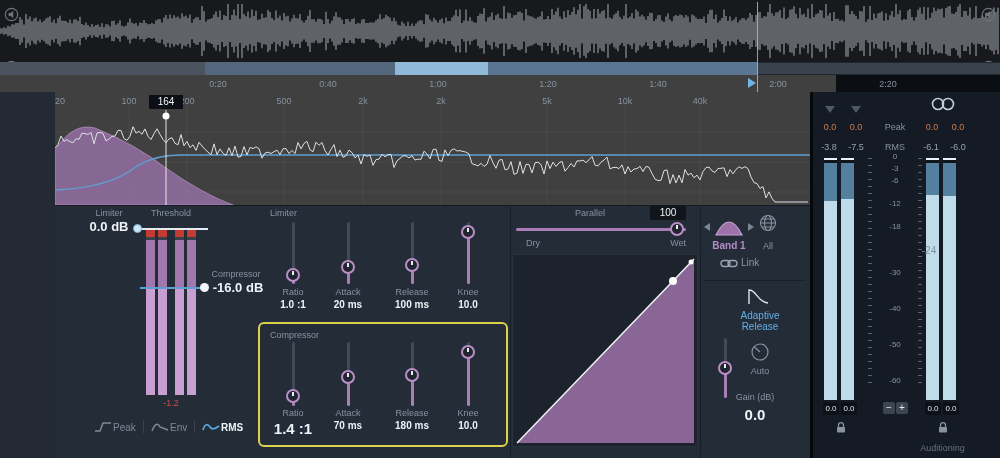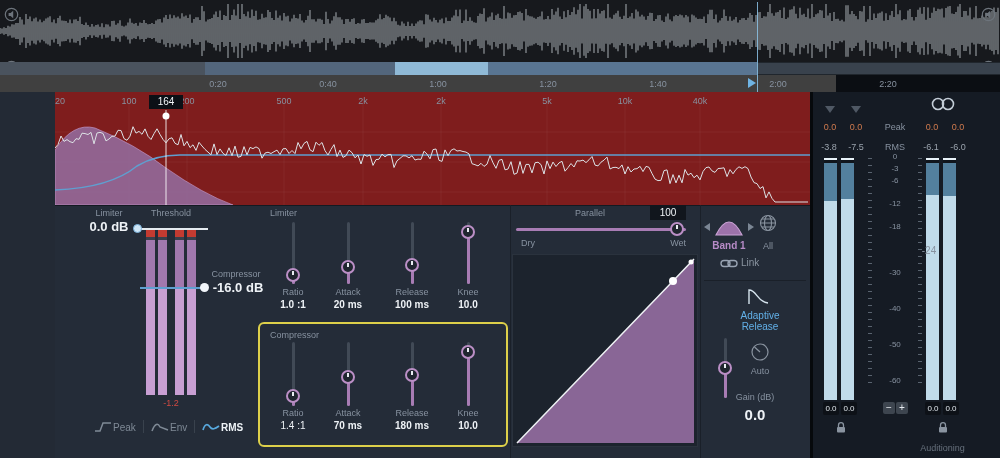--- a/index.html
+++ b/index.html
@@ -66,21 +66,21 @@
     <div class="abs lbl" style="left:638px;top:4px;width:40px">1:40</div>
     <div class="abs lbl" style="left:758px;top:4px;width:40px">2:00</div>
     <div class="abs lbl" style="left:868px;top:4px;width:40px">2:20</div>
   </div>
   <div class="abs" style="left:757px;top:2px;width:1px;height:90px;background:#8cc3e8;opacity:.85"></div>
   <div class="abs" style="left:748px;top:78px;width:0;height:0;border-top:5px solid transparent;border-bottom:5px solid transparent;border-left:8px solid #6fb4e4"></div>
 
   <div class="abs" style="left:0;top:92px;width:810px;height:366px;background:#232a35"></div>
 
 
-  <div class="abs" style="left:55px;top:92px;width:755px;height:113px;background:#7f1d1d">
+  <div class="abs" style="left:55px;top:92px;width:755px;height:113px;background:#404040">
     <svg class="abs" style="left:0;top:0" width="755" height="113">
       <g stroke="rgba(255,255,255,0.05)">
         <line x1="74" y1="10" x2="74" y2="113"></line>
           <line x1="132" y1="10" x2="132" y2="113"></line>
         <line x1="229" y1="10" x2="229" y2="113"></line>
           <line x1="308" y1="10" x2="308" y2="113"></line>
         <line x1="386" y1="10" x2="386" y2="113"></line>
           <line x1="492" y1="10" x2="492" y2="113"></line>
         <line x1="570" y1="10" x2="570" y2="113"></line>
           <line x1="645" y1="10" x2="645" y2="113"></line>
@@ -188,21 +188,21 @@
     </div>
   <div class="vslider" style="left:461px;top:342px;height:64px">
       <div class="track"></div>
       <div class="fill" style="height:49px"></div>
       <div class="knob" style="top:3px"></div>
     </div>
   <div class="abs lbl" style="left:265px;top:408px;width:56px">Ratio</div>
   <div class="abs lbl" style="left:320px;top:408px;width:56px">Attack</div>
   <div class="abs lbl" style="left:384px;top:408px;width:56px">Release</div>
   <div class="abs lbl" style="left:440px;top:408px;width:56px">Knee</div>
-  <div class="abs val" style="left:265px;top:420px;width:56px;font-size:10px;font-weight:400">1.4 :1</div>
+  <div class="abs val" style="left:265px;top:420px;width:56px;font-size:15px;font-weight:700">1.4 :1</div>
   <div class="abs val" style="left:320px;top:420px;width:56px;font-size:10px;font-weight:600">70 ms</div>
   <div class="abs val" style="left:384px;top:420px;width:56px;font-size:10px;font-weight:600">180 ms</div>
   <div class="abs val" style="left:440px;top:420px;width:56px;font-size:10px;font-weight:600">10.0</div>
 
   <svg class="abs" style="left:94px;top:421px" width="18" height="12" viewBox="0 0 18 12" fill="none" stroke="#7f8a96" stroke-width="1.5">
       <path d="M1,10 L6,10 L9,2 L17,2"></path>
     </svg>
   <div class="abs" style="left:113px;top:422px;color:#7f8a96;font-size:10px">Peak</div>
   <div class="abs" style="left:143px;top:420px;width:1px;height:13px;background:#39424d"></div>
   <svg class="abs" style="left:151px;top:421px" width="18" height="12" viewBox="0 0 18 12" fill="none" stroke="#7f8a96" stroke-width="1.5">
@@ -212,21 +212,21 @@
   <div class="abs" style="left:194px;top:420px;width:1px;height:13px;background:#39424d"></div>
   <svg class="abs" style="left:202px;top:421px" width="18" height="12" viewBox="0 0 18 12" fill="none" stroke="#58a9de" stroke-width="1.7">
       <path d="M1,9 C3,2 6,3 8,6 C10,9 13,8 17,5"></path>
     </svg>
   <div class="abs" style="left:221px;top:422px;color:#eef3f7;font-size:10px;font-weight:bold">RMS</div>
 
   <div class="abs lbl" style="left:560px;top:208px;width:60px">Parallel</div>
   <div class="abs" style="left:650px;top:205px;width:36px;height:15px;background:#11161d;color:#f0f4f7;font-size:10px;text-align:center;line-height:15px">100</div>
   <div class="abs" style="left:516px;top:228px;width:170px;height:3px;background:#a87cb4;border-radius:2px"></div>
   <div class="hknob" style="left:670px;top:222px"></div>
-  <div class="abs lbl" style="left:516px;top:238px;width:24px;text-align:center">Dry</div>
+  <div class="abs lbl" style="left:516px;top:238px;width:24px;text-align:right">Dry</div>
   <div class="abs lbl" style="left:660px;top:238px;width:26px;text-align:right">Wet</div>
 
   <div class="abs" style="left:512px;top:254px;width:186px;height:193px;background:#1c232d;border:1px solid #2a323d">
     <svg class="abs" style="left:0;top:0" width="184" height="191">
       <path d="M4,188 L160,26 L181,4 L181,188 Z" fill="rgba(146,108,160,0.92)"></path>
       <path d="M4,188 L160,26 L181,4" stroke="#eef1f4" stroke-width="1.5" fill="none"></path>
       <circle cx="160" cy="26" r="4" fill="#ffffff"></circle>
       <circle cx="178" cy="7" r="2.5" fill="#ffffff"></circle>
     </svg>
   </div>

